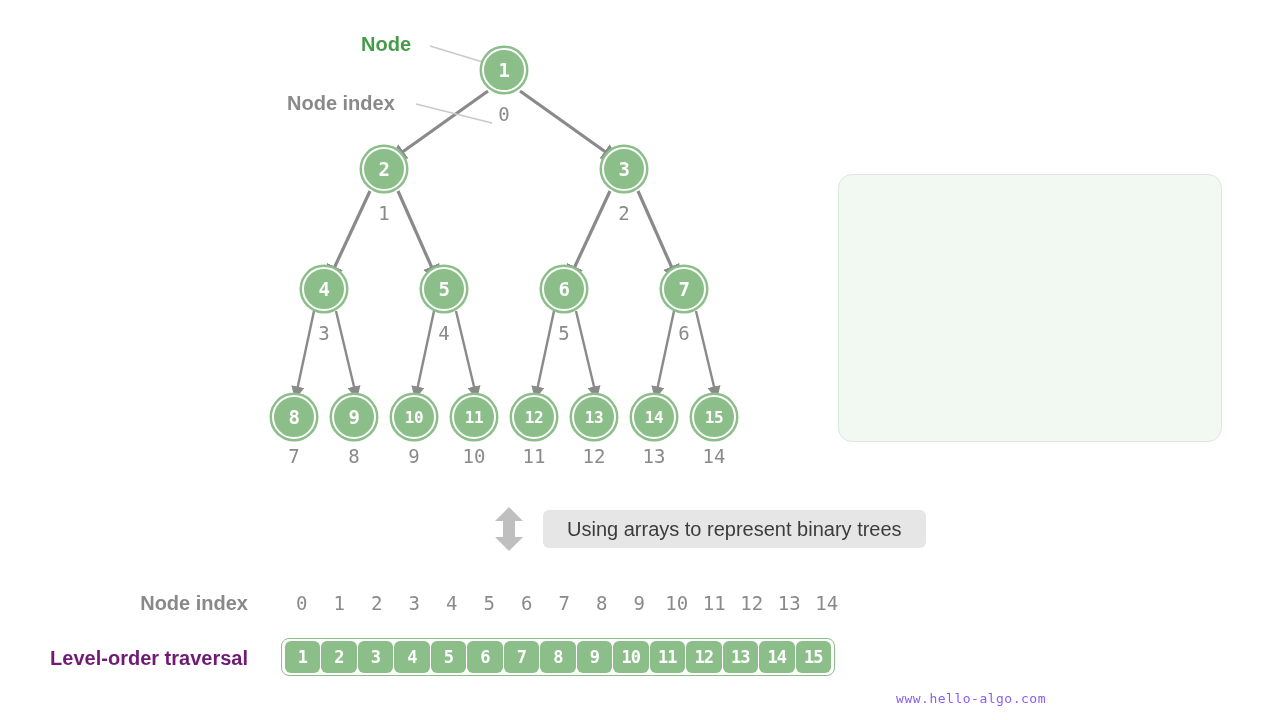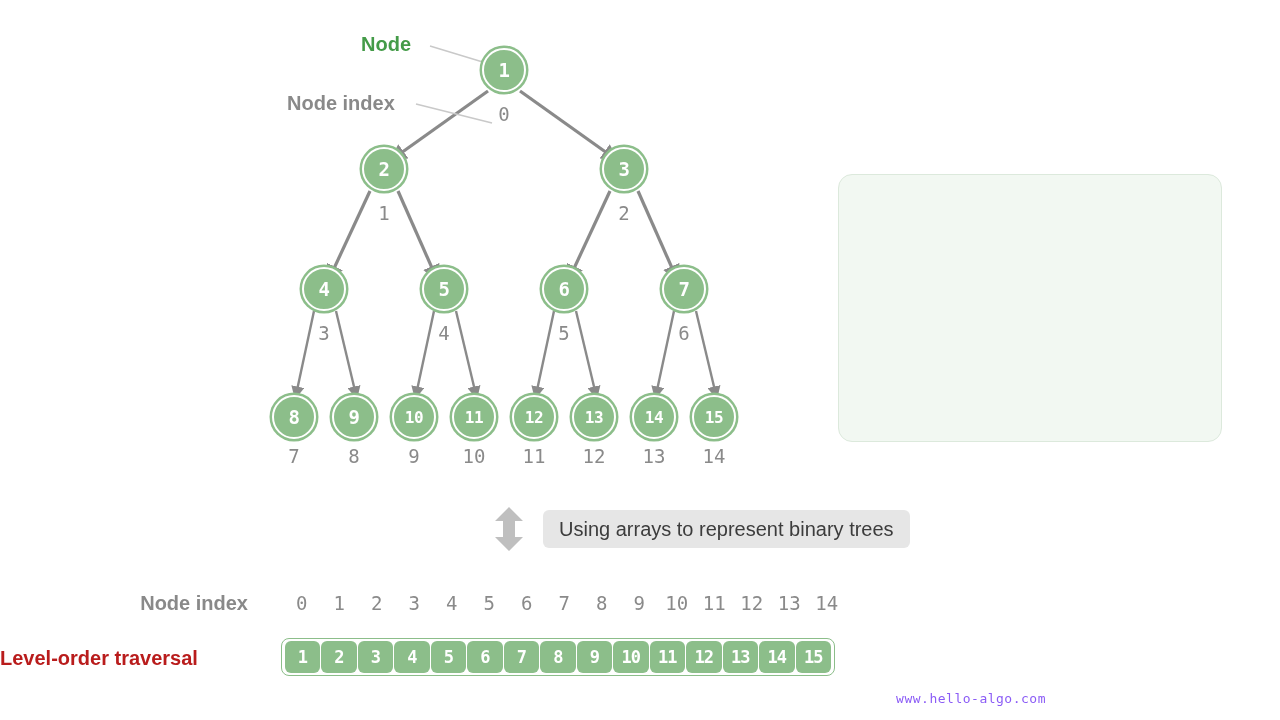--- a/index.html
+++ b/index.html
@@ -108,21 +108,21 @@
     color: #3c3c3c;
     white-space: nowrap;
   }
 
   
   #caption-chip {
     position: absolute;
     left: 543px;
     top: 510px;
     height: 38px;
-    padding: 0 16px;
+    padding: 0 24px;
     background: #E6E6E6;
     border-radius: 6px;
     display: flex;
     align-items: center;
     font-size: 20px;
     color: #3c3c3c;
     white-space: nowrap;
     z-index: 4;
   }
 
@@ -135,24 +135,24 @@
     text-align: right;
     font-size: 20px;
     font-weight: 700;
     color: #898989;
   }
   #row-label-traversal {
     position: absolute;
     left: 0px;
     top: 647px;
     width: 248px;
-    text-align: left;
+    text-align: right;
     font-size: 20px;
     font-weight: 700;
-    color: #b91c1c;
+    color: #701a75;
   }
   #array-indices {
     position: absolute;
     left: 283px;
     top: 592px;
     display: flex;
     z-index: 4;
   }
   #array-indices .aidx {
     width: 37.5px;

